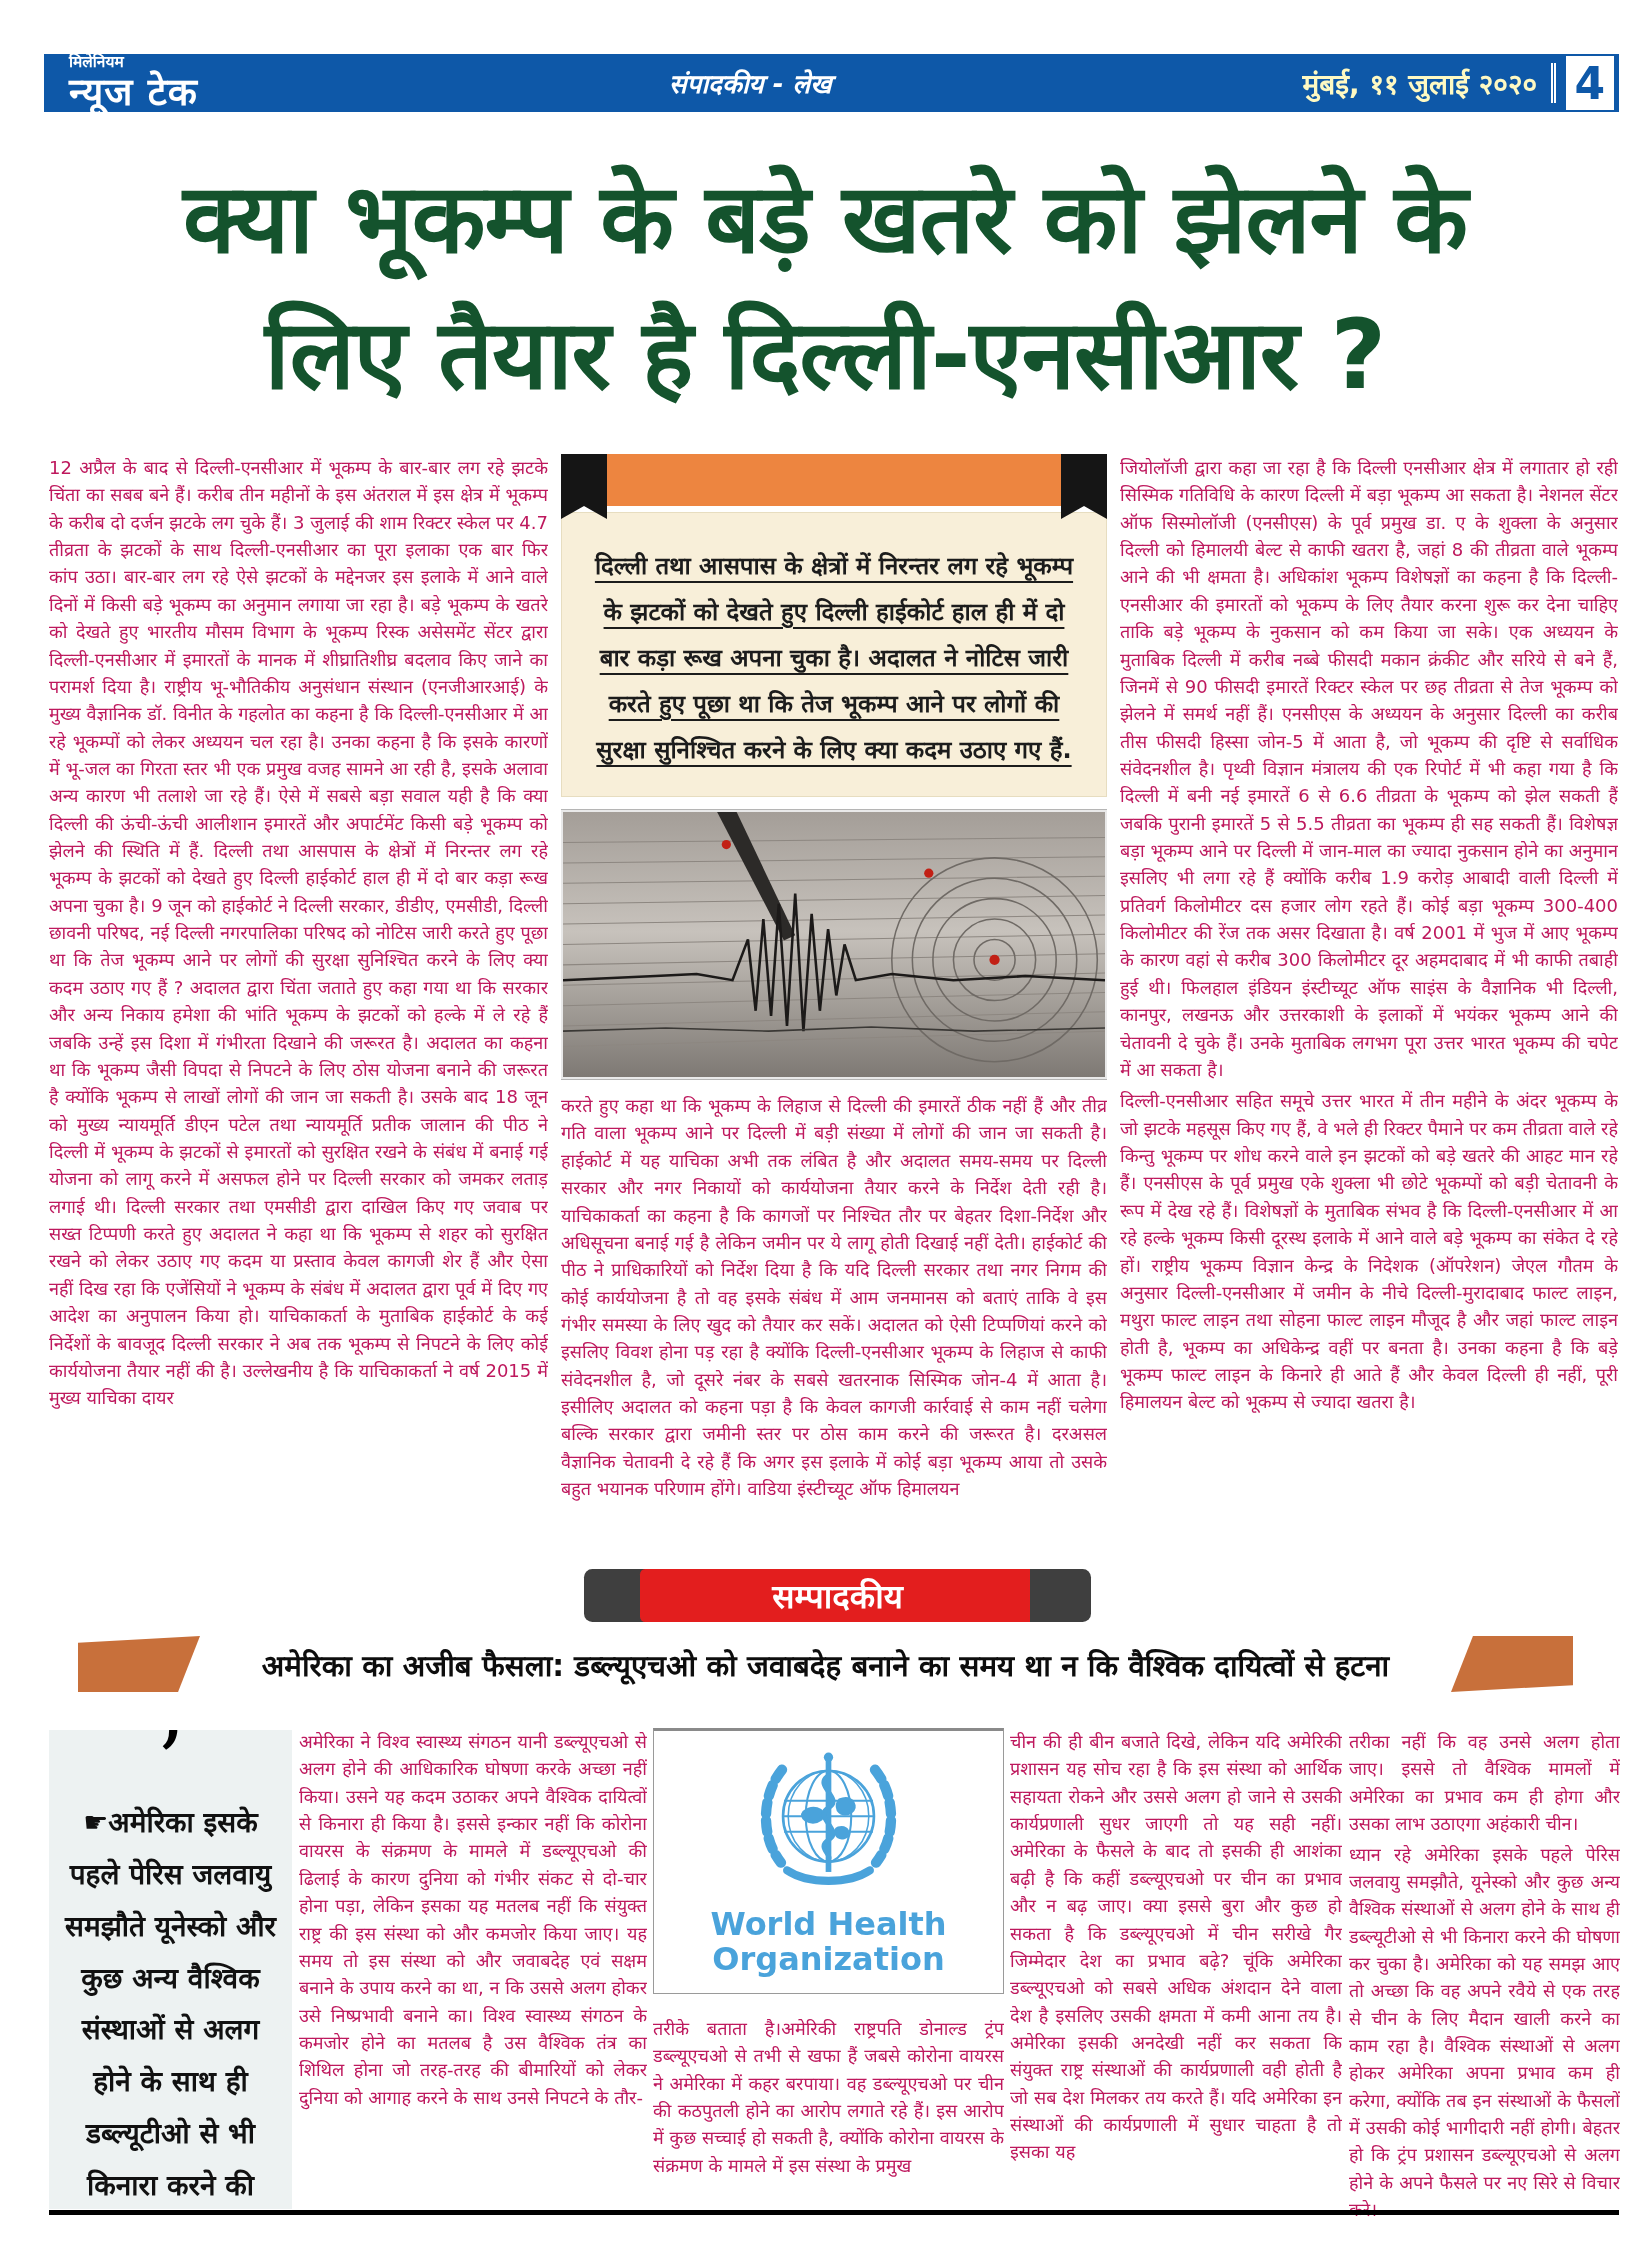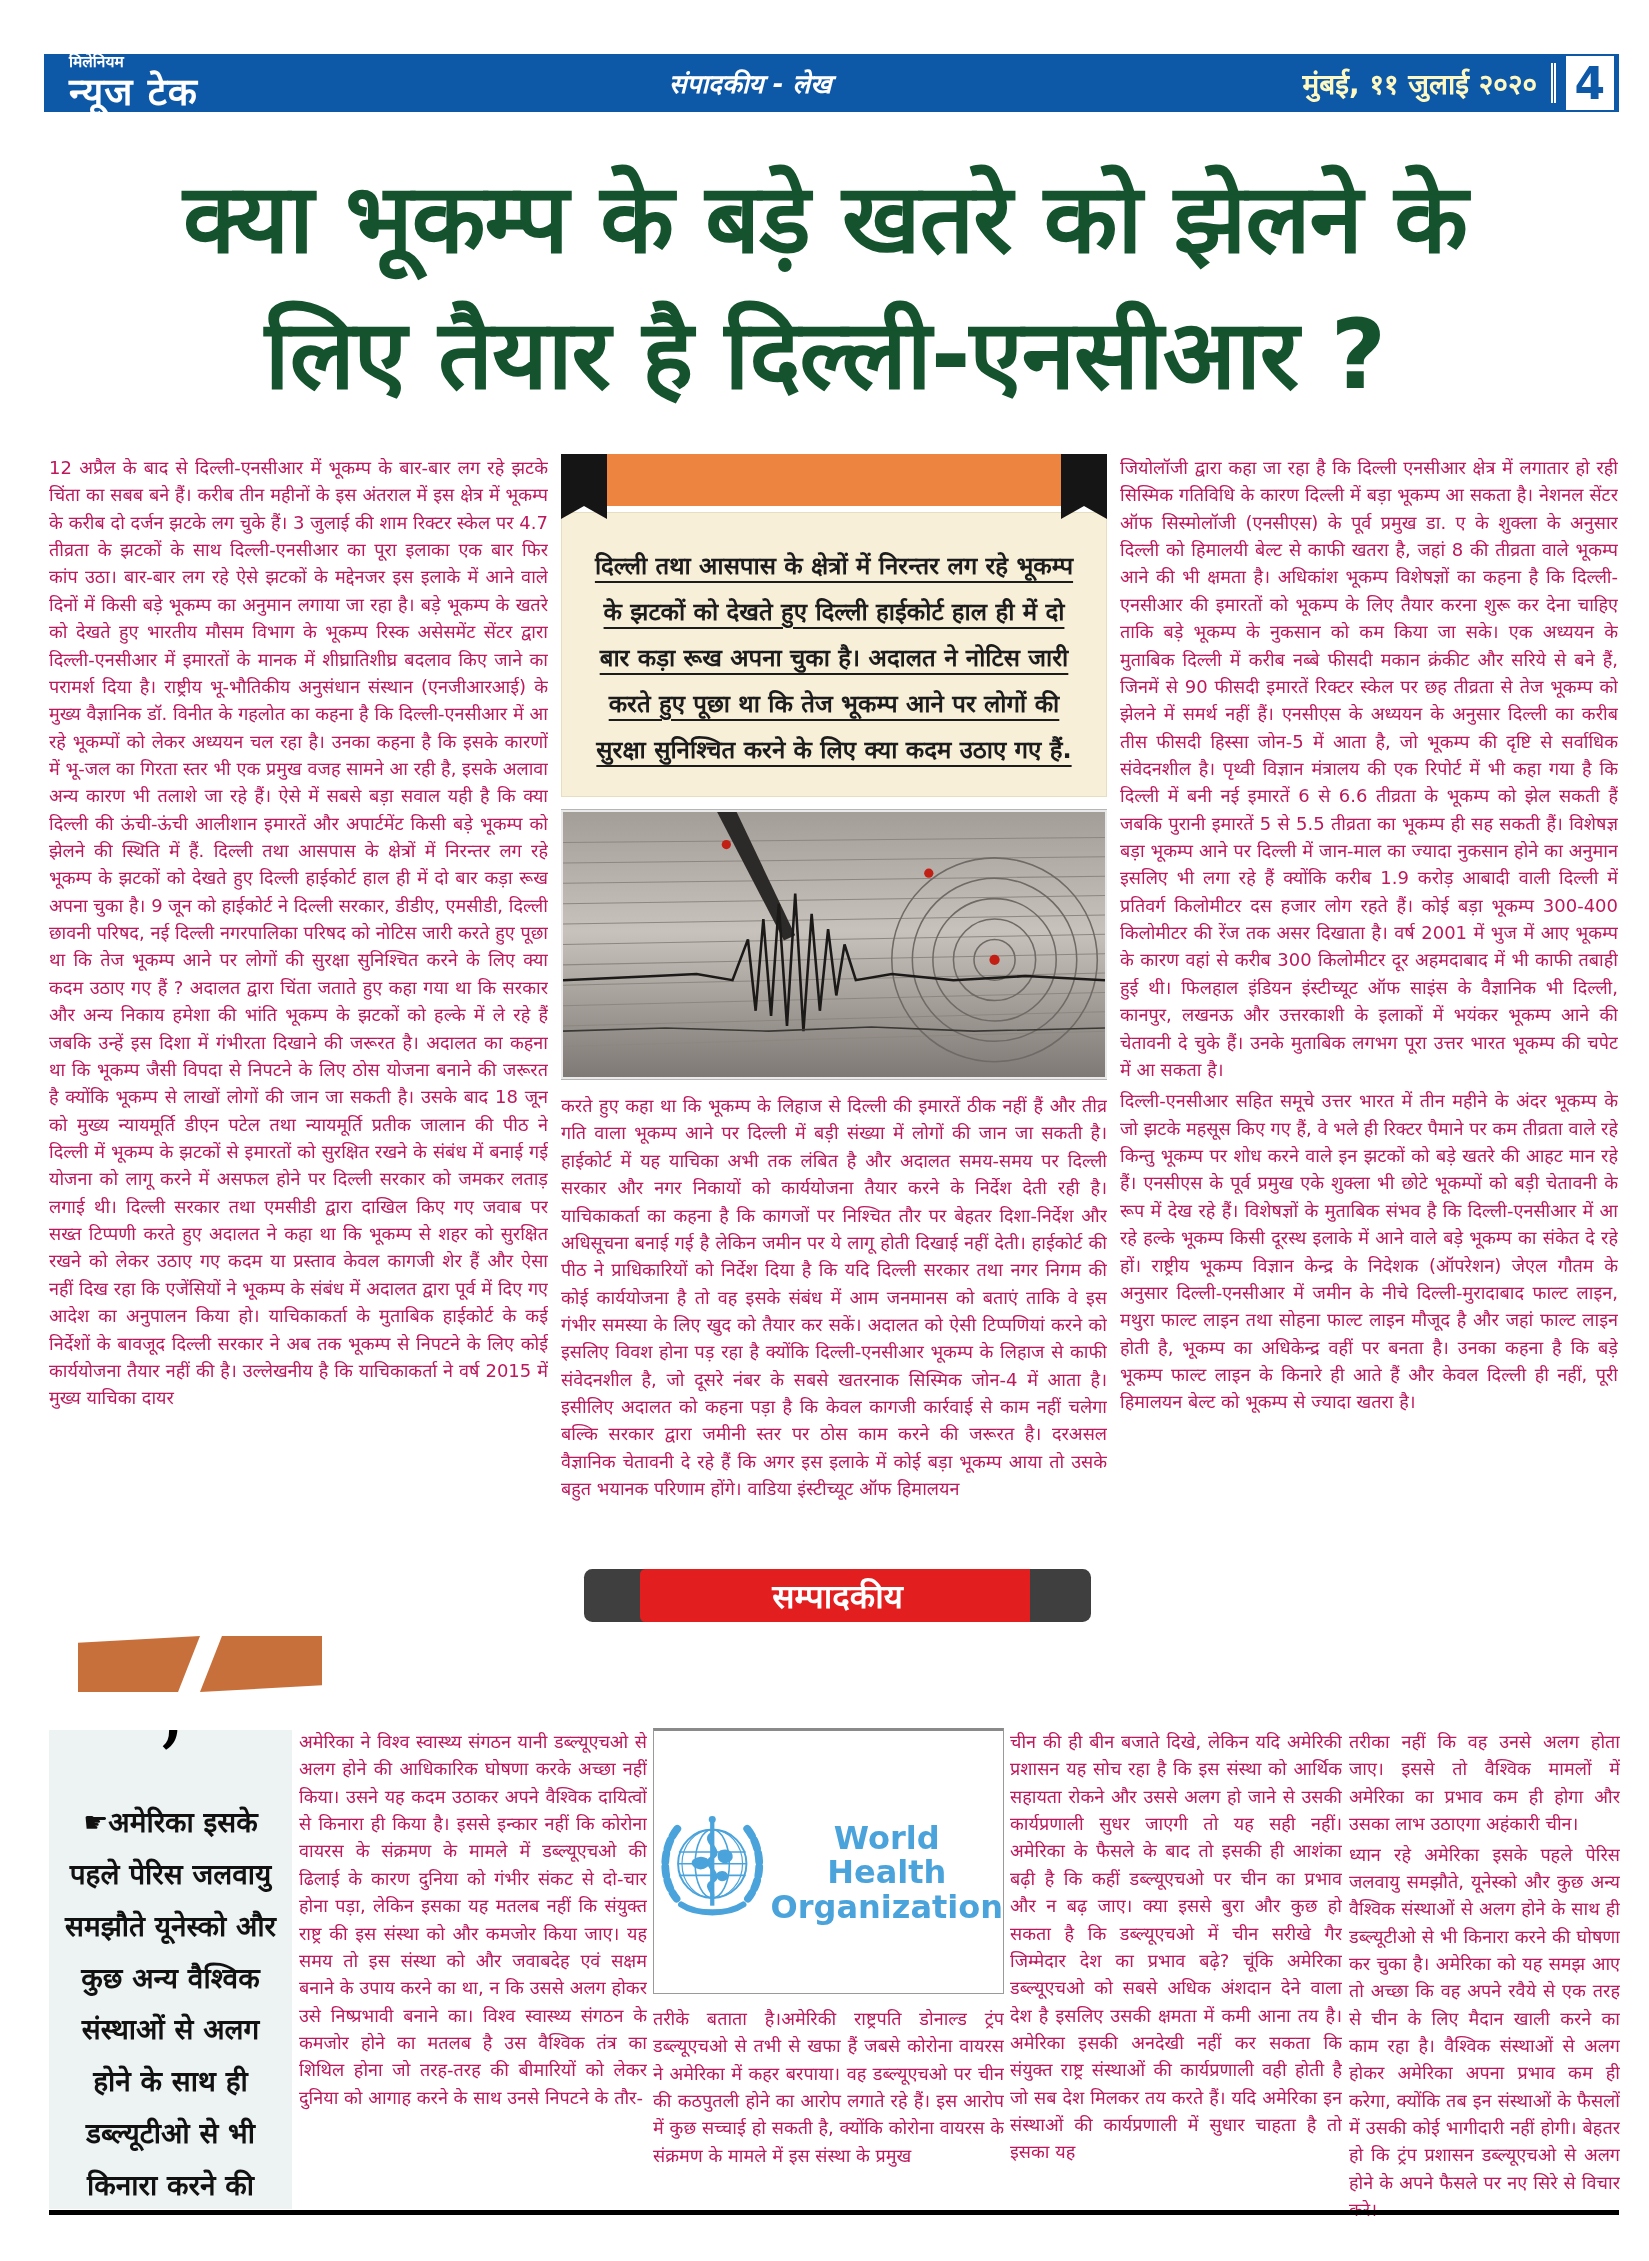--- a/index.html
+++ b/index.html
@@ -72,22 +72,22 @@
   .ed-col{position:absolute;top:1728px;overflow:hidden;}
   .ed-col1{left:299px;width:348px;height:484px;}
   .ed-col2{left:653px;width:351px;height:484px;}
   .ed-col3{left:1010px;width:332px;height:512px;}
   .ed-col4{left:1349px;width:271px;height:497px;}
   .ed-col4 p{margin:0;}
   .ed-col4 p + p{margin-top:3.1px;}
 
   
   .who-box{width:100%;height:266px;box-sizing:border-box;background:#fff;border:1px solid #9a9a9a;
-           border-top:3.1px solid #8a8a8a;display:flex;align-items:center;
-           justify-content:flex-start;padding-top:18px;margin-bottom:11px;}
+           border-top:3.1px solid #8a8a8a;display:flex;flex-direction:column;align-items:center;
+           justify-content:flex-start;padding-top:18px;margin-bottom:21px;}
   .who-name{color:#4aa3db;font-size:32px;font-weight:bold;line-height:1.08;text-align:center;margin-top:3.1px;}
 
   .bottom-rule{position:absolute;left:49px;top:2210px;width:1570px;height:4.7px;background:#000;}
 </style>
 </head>
 <body>
 
 <div class="page">
 
   <div class="masthead">
@@ -170,20 +170,21 @@
   </div>
 
   <div class="ed-band">
     <div class="band-end left"></div>
     <div class="band-mid">सम्पादकीय</div>
     <div class="band-end right"></div>
   </div>
 
   <div class="subhead">
     <div class="oranger l"></div>
+    <div class="sub-mid">अमेरिका का अजीब फैसला: डब्ल्यूएचओ को जवाबदेह बनाने का समय था न कि वैश्विक दायित्वों से हटना</div>
     <div class="oranger r"></div>
   </div>
 
   <div class="sidebar">
     <span class="quote-glyph">’</span>
     <div class="sb-text">☛अमेरिका इसके पहले पेरिस जलवायु समझौते यूनेस्को और कुछ अन्य वैश्विक संस्थाओं से अलग होने के साथ ही डब्ल्यूटीओ से भी किनारा करने की घोषणा कर चुका है।</div>
   </div>
 
   <div class="ed-col ed-col1 body-text">अमेरिका ने विश्व स्वास्थ्य संगठन यानी डब्ल्यूएचओ से अलग होने की आधिकारिक घोषणा करके अच्छा नहीं किया। उसने यह कदम उठाकर अपने वैश्विक दायित्वों से किनारा ही किया है। इससे इन्कार नहीं कि कोरोना वायरस के संक्रमण के मामले में डब्ल्यूएचओ की ढिलाई के कारण दुनिया को गंभीर संकट से दो-चार होना पड़ा, लेकिन इसका यह मतलब नहीं कि संयुक्त राष्ट्र की इस संस्था को और कमजोर किया जाए। यह समय तो इस संस्था को और जवाबदेह एवं सक्षम बनाने के उपाय करने का था, न कि उससे अलग होकर उसे निष्प्रभावी बनाने का। विश्व स्वास्थ्य संगठन के कमजोर होने का मतलब है उस वैश्विक तंत्र का शिथिल होना जो तरह-तरह की बीमारियों को लेकर दुनिया को आगाह करने के साथ उनसे निपटने के तौर-</div>
 

